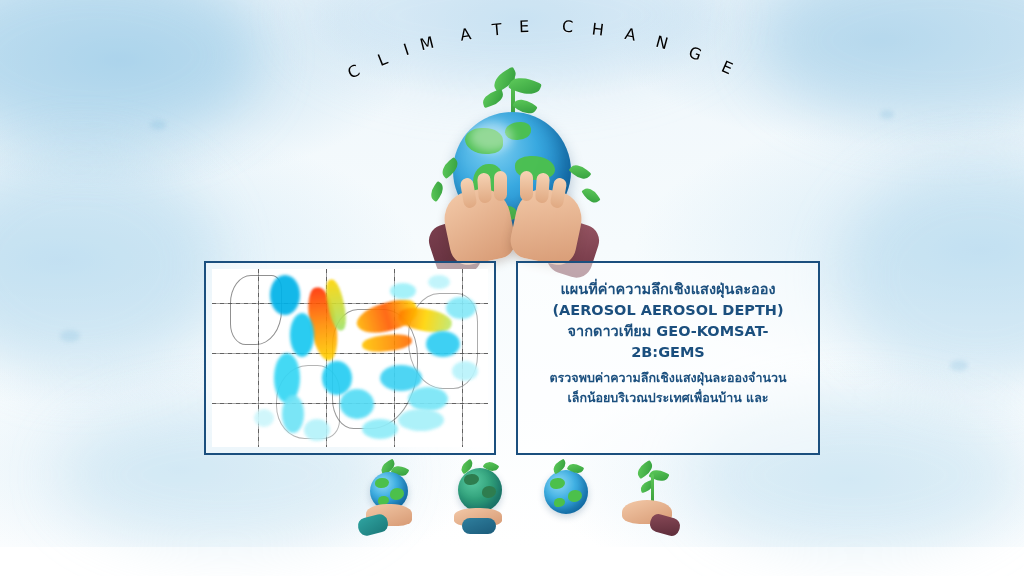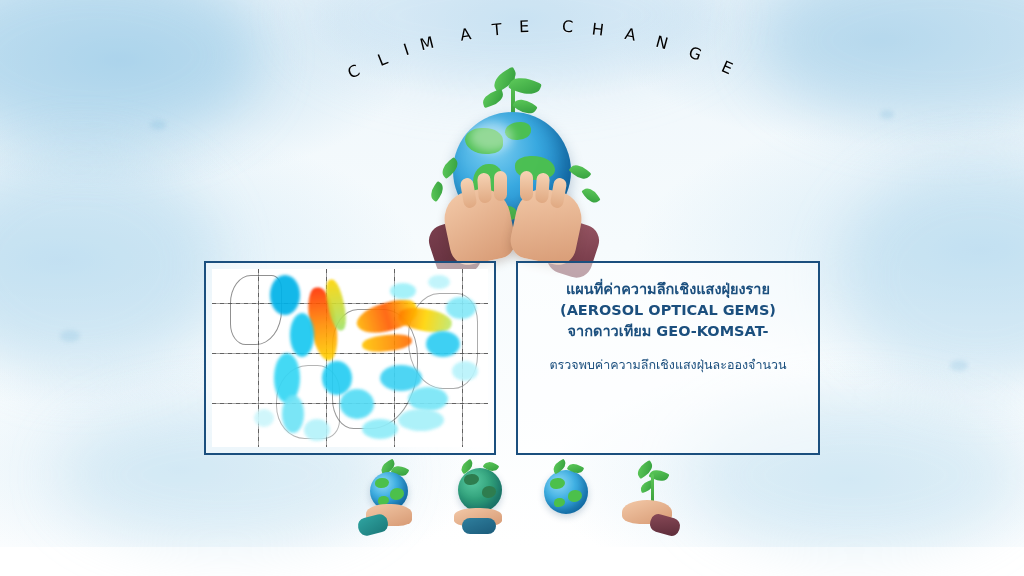--- a/index.html
+++ b/index.html
@@ -133,22 +133,22 @@
     background: transparent;
   }
   .aod-blob { position: absolute; border-radius: 50%; filter: blur(1.6px); opacity: .92; }
   .aod-streak { position: absolute; filter: blur(1.2px); opacity: .9; }
 
   .panel-title {
     color: #1b4f7e; font-weight: 700; font-size: 14.5px; line-height: 1.45;
     font-family: "DejaVu Sans", "Liberation Sans", sans-serif;
   }
   .panel-body {
-    margin-top: 13px;
-    color: #1b4f7e; font-weight: 400; font-size: 12.5px; line-height: 1.6;
+    margin-top: 5px;
+    color: #1b4f7e; font-weight: 700; font-size: 12.5px; line-height: 1.6;
   }
 
   
   .mini-row { position: absolute; left: 352px; top: 462px; width: 330px; height: 72px; }
   .mini { position: absolute; width: 74px; height: 72px; }
   .mini-globe {
     position: absolute; border-radius: 50%;
     background: radial-gradient(circle at 34% 30%, #8ed8f5 0%, #3fb0e3 38%, #1d86c4 74%, #11608f 100%);
     box-shadow: inset -4px -5px 9px rgba(4,50,90,0.3), 0 3px 7px rgba(20,70,110,0.22);
     overflow: hidden;
@@ -274,26 +274,28 @@
       <div class="aod-blob" style="left:92px;top:150px;width:26px;height:22px;background:#b5f2fa;"></div>
       <div class="aod-blob" style="left:240px;top:92px;width:26px;height:20px;background:#b9f3fb;"></div>
       <div class="aod-blob" style="left:42px;top:140px;width:20px;height:18px;background:#cdf6fb;"></div>
       <div class="aod-blob" style="left:178px;top:14px;width:26px;height:16px;background:#9ef0f9;"></div>
       <div class="aod-blob" style="left:216px;top:6px;width:22px;height:14px;background:#bdf4fb;"></div>
     </div>
   </div>
 
   <div class="panel panel-text">
     <div class="panel-title">
-      <div>แผนที่ค่าความลึกเชิงแสงฝุ่ยงราย</div>
-      <div>(AEROSOL OPTICAL GEMS)</div>
+      <div>แผนที่ค่าความลึกเชิงแสงฝุ่นละออง</div>
+      <div>(AEROSOL AEROSOL DEPTH)</div>
       <div>จากดาวเทียม  GEO-KOMSAT-</div>
+      <div>2B:GEMS</div>
     </div>
     <div class="panel-body">
       <div>ตรวจพบค่าความลึกเชิงแสงฝุ่นละอองจำนวน</div>
+      <div>เล็กน้อยบริเวณประเทศเพื่อนบ้าน และ</div>
     </div>
   </div>
 
   <div class="mini-row">
 
     <div class="mini" style="left:0px;top:0px;">
       <div class="leaf" style="left:28px;top:0px;width:16px;height:10px;transform:rotate(-30deg);"></div>
       <div class="leaf" style="left:40px;top:4px;width:16px;height:10px;transform:rotate(25deg);"></div>
       <div class="mini-globe" style="left:18px;top:10px;width:38px;height:38px;">
         <div class="mini-land" style="left:5px;top:6px;width:14px;height:10px;"></div>

